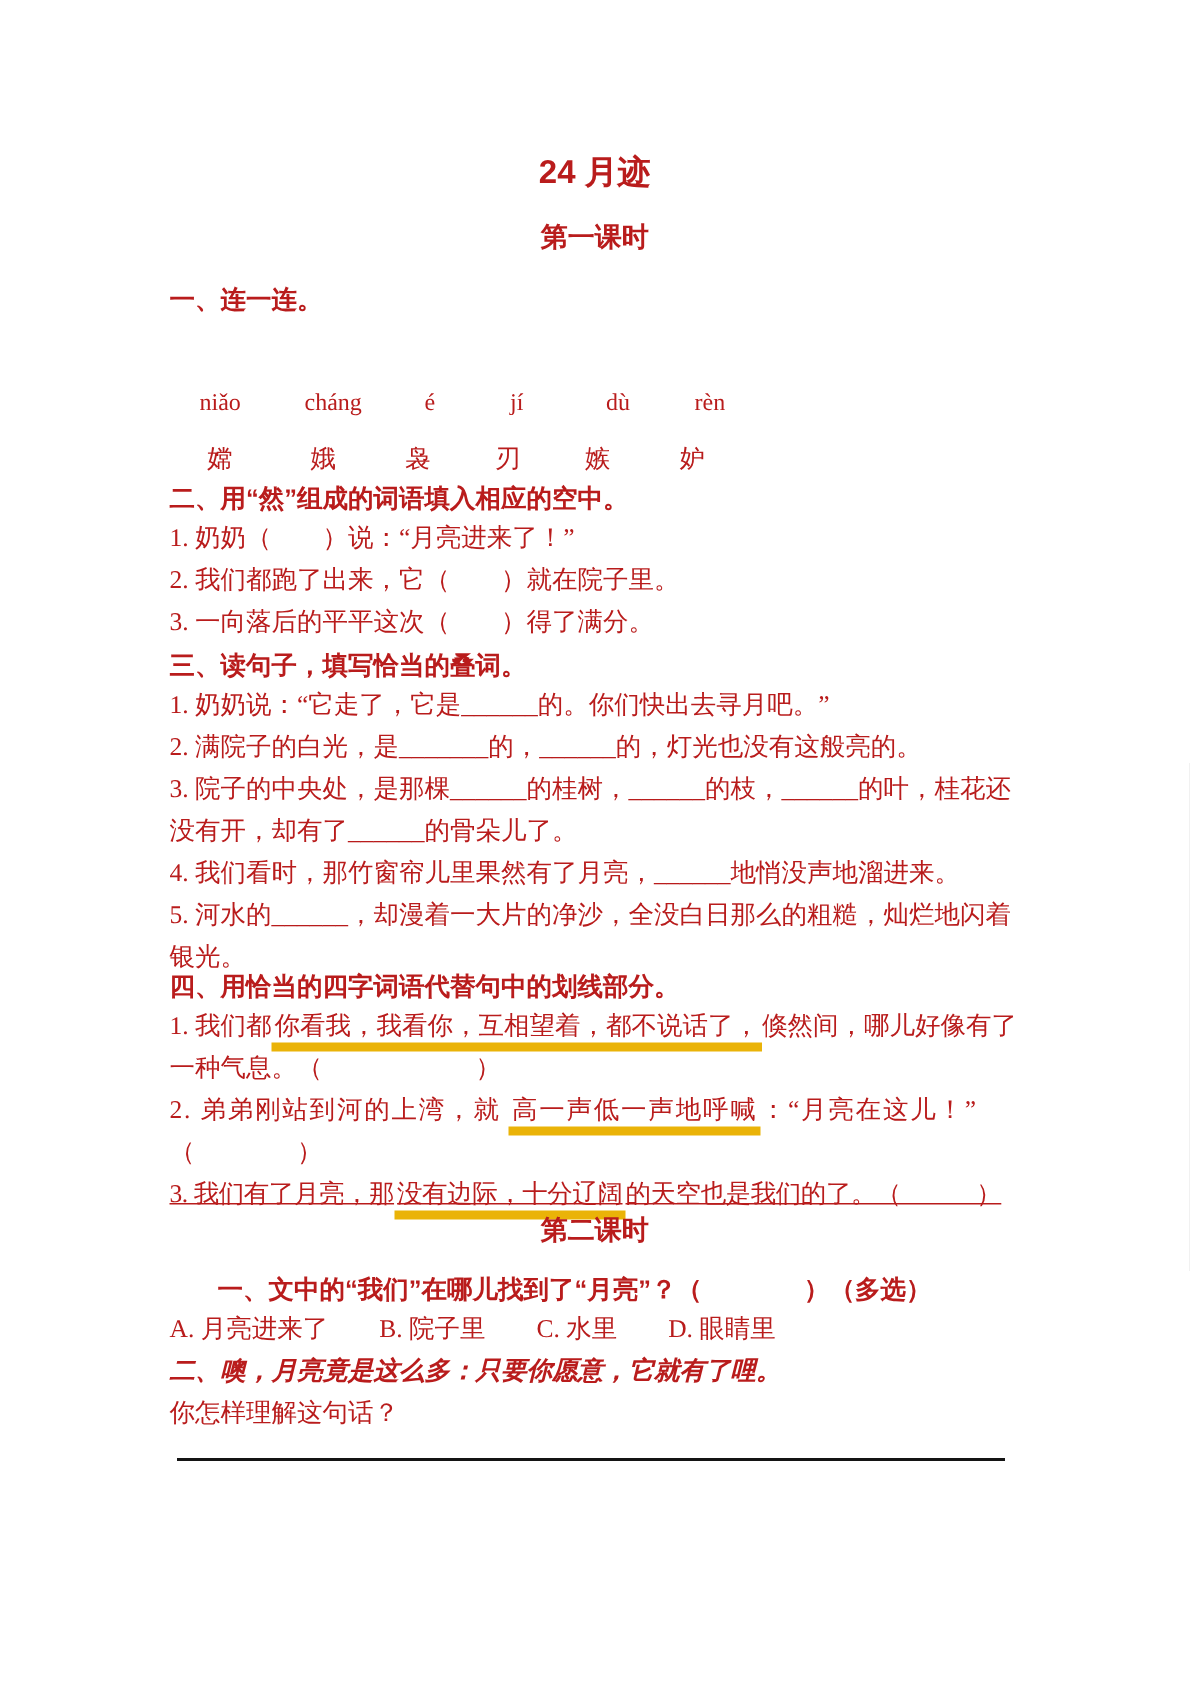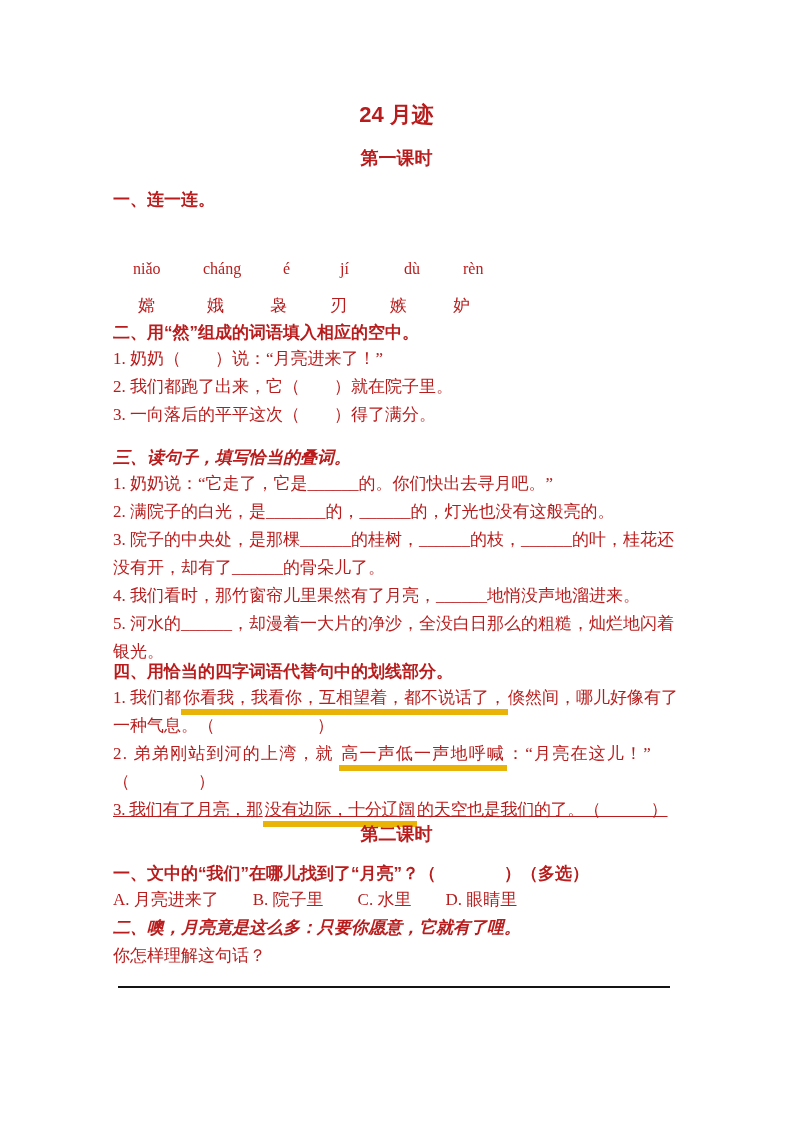--- a/index.html
+++ b/index.html
@@ -61,22 +61,22 @@
   .answer-line {
     margin-top:16px;
     margin-left:5px;
     width:552px;
     border-top:2px solid #141414;
     height:0;
   }
   .mt-neg6 { margin-top:-6px; }
   .mt-neg4 { margin-top:-4px; }
   .mt-neg2 { margin-top:-2px; }
-  .mt16 { margin-top:16px; }
-  .mt3 { margin-top:17px;font-style:italic; }
+  .mt16 { margin-top:16px;margin-left:32px; }
+  .mt3 { margin-top:3px; }
 </style>
 </head>
 <body>
 
 <div class="page">
   <div class="content">
 
     <div class="doc-title">24 月迹</div>
 
     <div class="session-title">第一课时</div>

